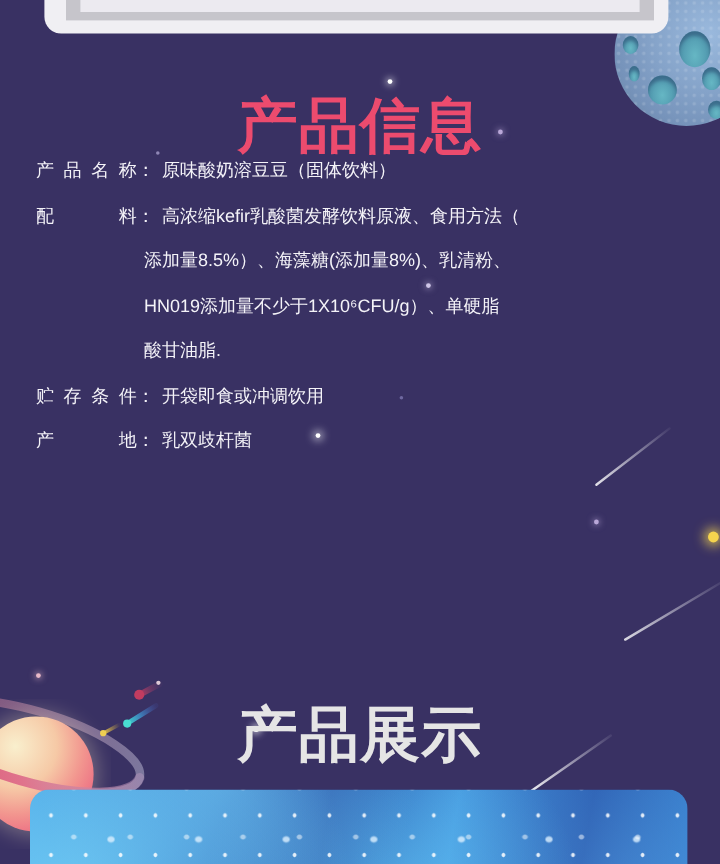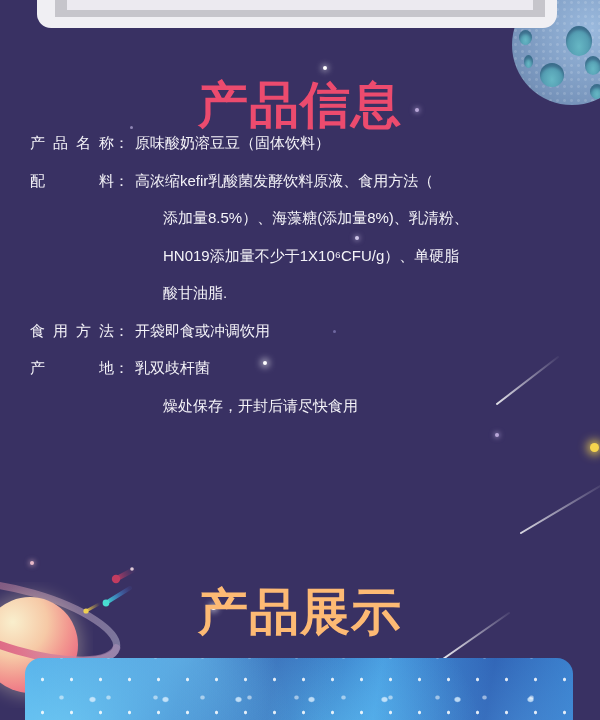--- a/index.html
+++ b/index.html
@@ -23,21 +23,21 @@
             radial-gradient(circle at 66% 36%, #9ab9dd 0%, #84a2c8 45%, #7693ba 72%, #68839f 100%);
           background-size:7px 7px, 100% 100%; }
   .crater { position:absolute; border-radius:50%;
             background:radial-gradient(ellipse at 50% 68%, #66b7c4 0%, #549db2 55%, #4b8ba4 100%);
             box-shadow:inset 0 4px 3px rgba(42,72,112,.55); }
 
   
   .info { position:absolute; left:0; top:124px; width:484px; color:#f4f3f8;
           font-size:15px; line-height:37.5px; white-space:nowrap; z-index:4; }
   .row { padding-left:30px; }
-  .row.cont { padding-left:120px;margin-left:43px; }
+  .row.cont { padding-left:120px; }
   .lbl { display:inline-block; width:84px; text-align:justify; text-align-last:justify; }
   .colon { display:inline-block; width:21px; }
 
   
   .showcase { position:absolute; left:25px; top:658px; width:548px; height:70px;
               border-radius:16px 16px 0 0; z-index:2;
               background-image:
                 radial-gradient(rgba(255,255,255,.85) 1.1px, transparent 2px),
                 radial-gradient(rgba(255,255,255,.5) 1.6px, transparent 2.9px),
                 radial-gradient(rgba(220,240,255,.8) 2.2px, transparent 3.8px),
@@ -72,26 +72,25 @@
 </div>
 
 <div class="sec-title accent" style="top: 72px; color: rgb(236, 75, 110);">产品信息</div>
 
 <div class="info" style="color: rgb(244, 243, 248);">
   <div class="row"><span class="lbl">产品名称</span><span class="colon">：</span><span>原味酸奶溶豆豆（固体饮料）</span></div>
   <div class="row"><span class="lbl">配料</span><span class="colon">：</span><span>高浓缩kefir乳酸菌发酵饮料原液、食用方法（</span></div>
   <div class="row cont">添加量8.5%）、海藻糖(添加量8%)、乳清粉、</div>
   <div class="row cont">HN019添加量不少于1X10⁶CFU/g）、单硬脂</div>
   <div class="row cont">酸甘油脂.</div>
-  <div class="row"><span class="lbl">食用方法</span><span class="colon">：</span><span>开袋即食或冲调饮用</span></div>
+  <div class="row"><span class="lbl">贮存条件</span><span class="colon">：</span><span>开袋即食或冲调饮用</span></div>
   <div class="row"><span class="lbl">产地</span><span class="colon">：</span><span>乳双歧杆菌</span></div>
-  <div class="row cont">燥处保存，开封后请尽快食用</div>
 </div>
 
-<div class="sec-title accent" style="top: 579px; color: #fdba74;">产品展示</div>
+<div class="sec-title accent" style="top: 579px; color: #e5e5e5;">产品展示</div>
 
 <svg class="saturn-svg" width="240" height="170" viewBox="0 0 240 170">
   <defs>
     <radialGradient id="plGrad" cx="32%" cy="26%" r="95%">
       <stop offset="0" stop-color="#f9efcd"></stop>
       <stop offset="0.38" stop-color="#f6c9a6"></stop>
       <stop offset="0.62" stop-color="#f2968f"></stop>
       <stop offset="0.85" stop-color="#ec6a82"></stop>
       <stop offset="1" stop-color="#e75e79"></stop>
     </radialGradient>

